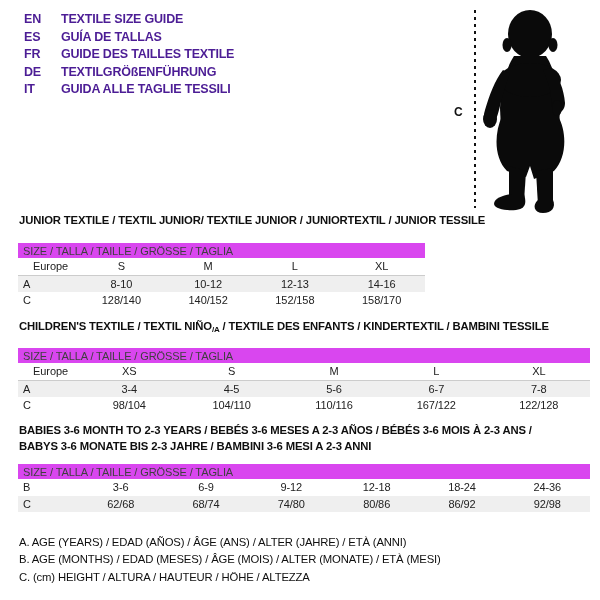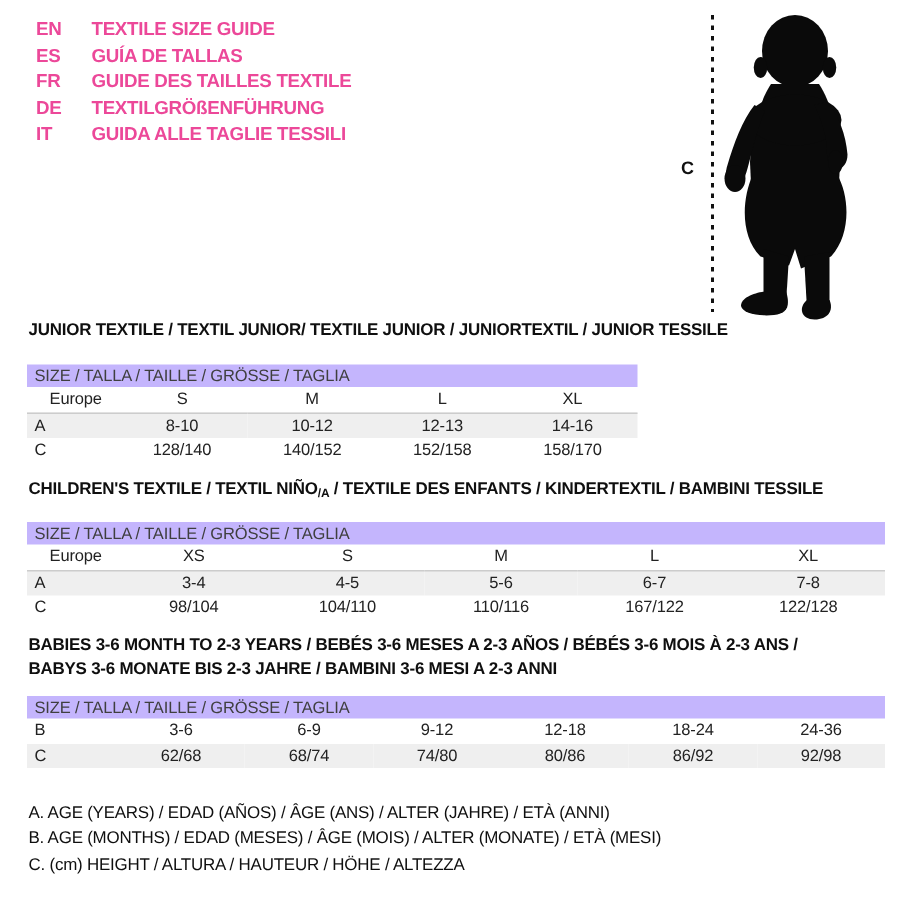--- a/index.html
+++ b/index.html
@@ -3,36 +3,36 @@
 <meta charset="utf-8">
 <style>
   html,body{margin:0;padding:0;}
   body{
     width:600px;height:600px;position:relative;background:#ffffff;
     font-family:"Liberation Sans","DejaVu Sans",sans-serif;
     color:#1a1a1a;overflow:hidden;
   }
   
   .lang-list{position:absolute;top:11px;left:24px;}
-  .lang-row{display:flex;font-weight:bold;font-size:12.5px;line-height:17.5px;letter-spacing:-0.2px;color:#ec4899;}
+  .lang-row{display:flex;font-weight:bold;font-size:12.5px;line-height:17.5px;letter-spacing:-0.2px;color:#4c1d95;}
   .lang-code{width:37px;flex:0 0 37px;}
   
   .figure{position:absolute;top:0;left:440px;width:160px;height:220px;}
   .dash-line{position:absolute;left:33px;top:10px;}
   .c-label{position:absolute;left:14px;top:105px;font-weight:bold;font-size:12px;color:#111;}
   .silhouette{position:absolute;left:42px;top:8px;}
   
   .section-title{position:absolute;left:19px;font-size:11.3px;font-weight:bold;letter-spacing:-0.15px;color:#0f0f0f;white-space:nowrap;}
   .section-title .sub{font-size:8px;vertical-align:-2px;}
   .multi-line{line-height:15.5px;}
   .tbl-wrap{position:absolute;left:18px;}
   table{border-collapse:collapse;table-layout:fixed;width:100%;}
   td{padding:0;font-size:11px;color:#222;text-align:center;height:16.5px;letter-spacing:-0.1px;}
   td.row-label{text-align:left;padding-left:5px;}
-  tr.size-bar td{background:#c4b5fd;color:#3f3f3f;text-align:left;padding-left:5px;height:15px;font-size:11px;}
+  tr.size-bar td{background:#d946ef;color:#3f3f3f;text-align:left;padding-left:5px;height:15px;font-size:11px;}
   tr.first-data td{border-bottom:1px solid #cccccc;text-align:center;}
   tr.shade td{background:#efefef;}
   
   .footnotes{position:absolute;left:19px;top:534px;font-size:11.3px;font-weight:normal;line-height:17.4px;letter-spacing:-0.15px;color:#0f0f0f;}
 </style>
 </head>
 <body>
 
 <div class="lang-list">
   <div class="lang-row">

